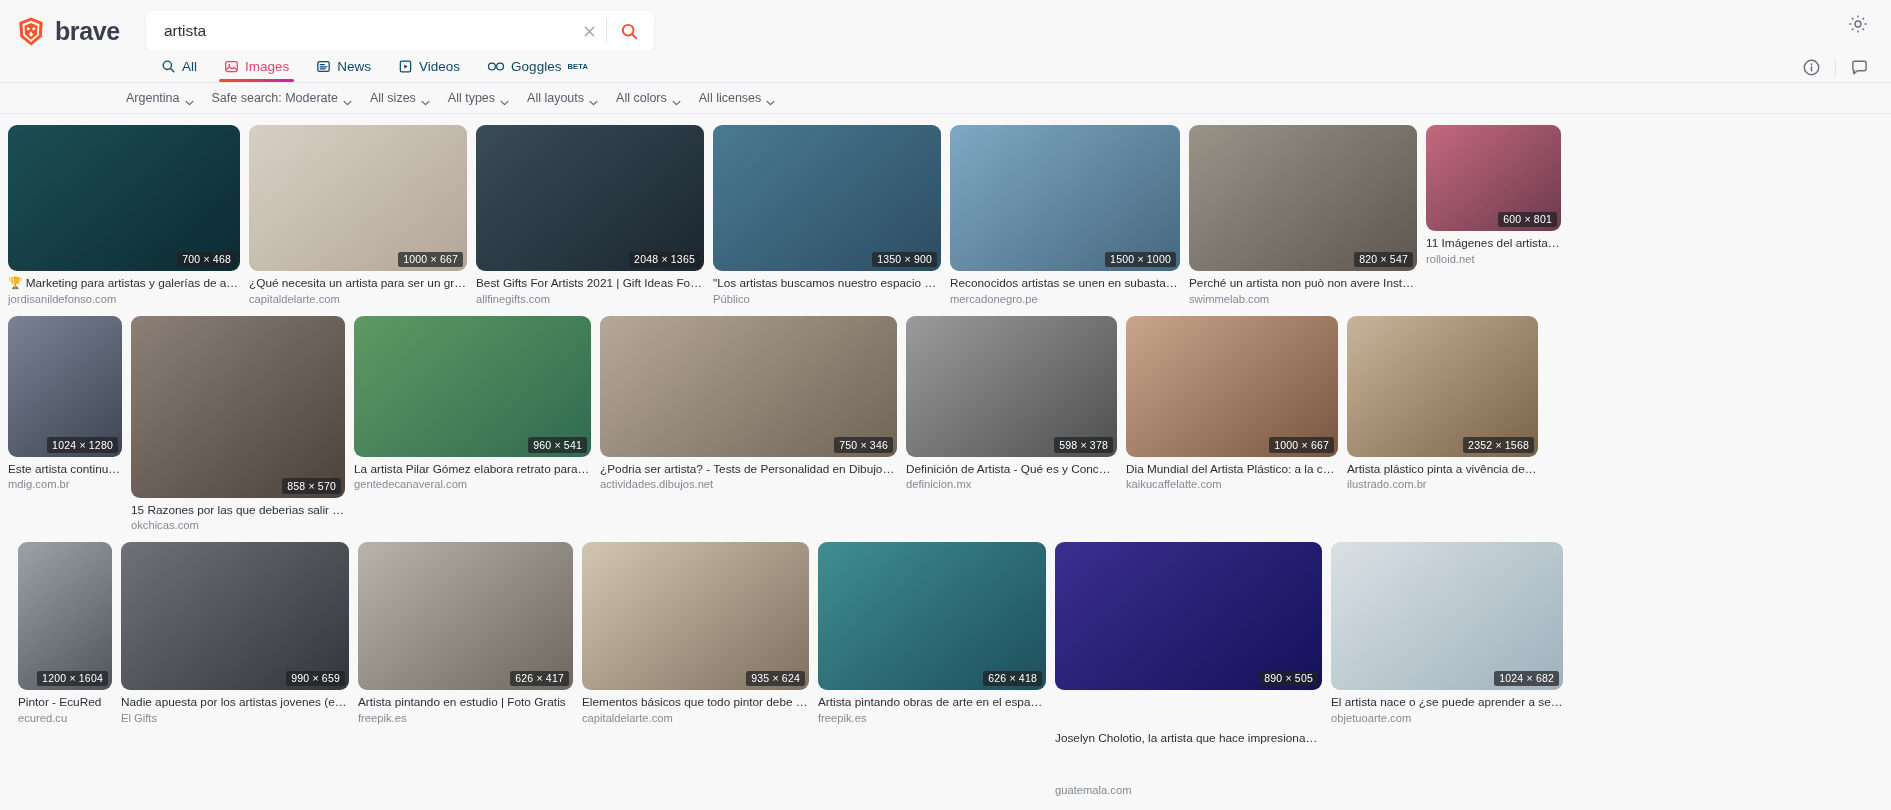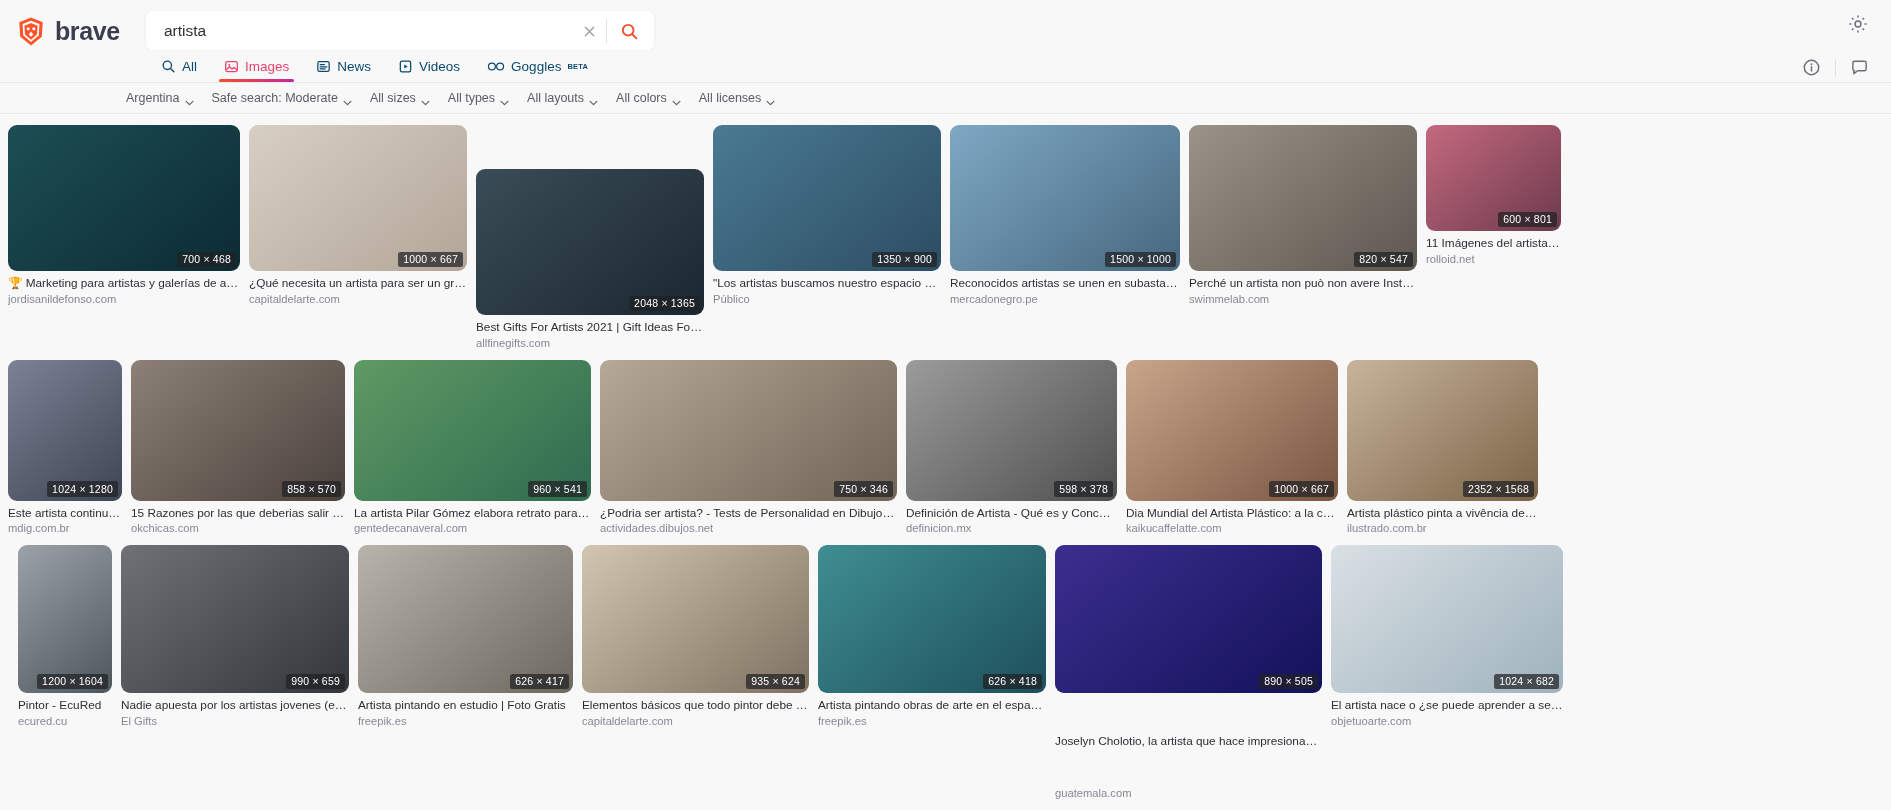--- a/index.html
+++ b/index.html
@@ -371,21 +371,21 @@
         <div class="ctitle"><span class="fav">🏆</span><span>Marketing para artistas y galerías de arte: cómo v...</span></div>
         <div class="csite">jordisanildefonso.com</div>
       </div>
       <div class="card" style="width: 218px;">
         <div class="thumb" style="height: 146px; background: linear-gradient(140deg, rgb(216, 207, 196) 0%, rgb(178, 166, 152) 100%);">
           <span class="badge">1000 × 667</span>
         </div>
         <div class="ctitle"><span>¿Qué necesita un artista para ser un gran artista? - ...</span></div>
         <div class="csite">capitaldelarte.com</div>
       </div>
-      <div class="card" style="width: 228px; margin-top: 44px;">
+      <div class="card" style="width: 228px;">
         <div class="thumb" style="height: 146px; background: linear-gradient(140deg, rgb(58, 76, 87) 0%, rgb(27, 39, 48) 100%);">
           <span class="badge">2048 × 1365</span>
         </div>
         <div class="ctitle"><span>Best Gifts For Artists 2021 | Gift Ideas For Artists Wh...</span></div>
         <div class="csite">allfinegifts.com</div>
       </div>
       <div class="card" style="width: 228px;">
         <div class="thumb" style="height: 146px; background: linear-gradient(140deg, rgb(74, 122, 147) 0%, rgb(44, 77, 99) 100%);">
           <span class="badge">1350 × 900</span>
         </div>
@@ -416,21 +416,21 @@
     </div>
     <div class="row">
       <div class="card" style="width: 114px;">
         <div class="thumb" style="height: 141px; background: linear-gradient(140deg, rgb(122, 130, 148) 0%, rgb(62, 69, 84) 100%); padding-left: 12px;">
           <span class="badge">1024 × 1280</span>
         </div>
         <div class="ctitle"><span>Este artista continua pi...</span></div>
         <div class="csite">mdig.com.br</div>
       </div>
       <div class="card" style="width: 214px;">
-        <div class="thumb" style="height: 141px; background: linear-gradient(140deg, rgb(140, 128, 119) 0%, rgb(75, 66, 60) 100%);">
+        <div class="thumb" style="height: 182px; background: linear-gradient(140deg, rgb(140, 128, 119) 0%, rgb(75, 66, 60) 100%);">
           <span class="badge">858 × 570</span>
         </div>
         <div class="ctitle"><span>15 Razones por las que deberias salir con un chi...</span></div>
         <div class="csite">okchicas.com</div>
       </div>
       <div class="card" style="width: 237px;">
         <div class="thumb" style="height: 141px; background: linear-gradient(140deg, rgb(94, 154, 99) 0%, rgb(47, 107, 80) 100%);">
           <span class="badge">960 × 541</span>
         </div>
         <div class="ctitle"><span>La artista Pilar Gómez elabora retrato para el Papa - Gen...</span></div>

